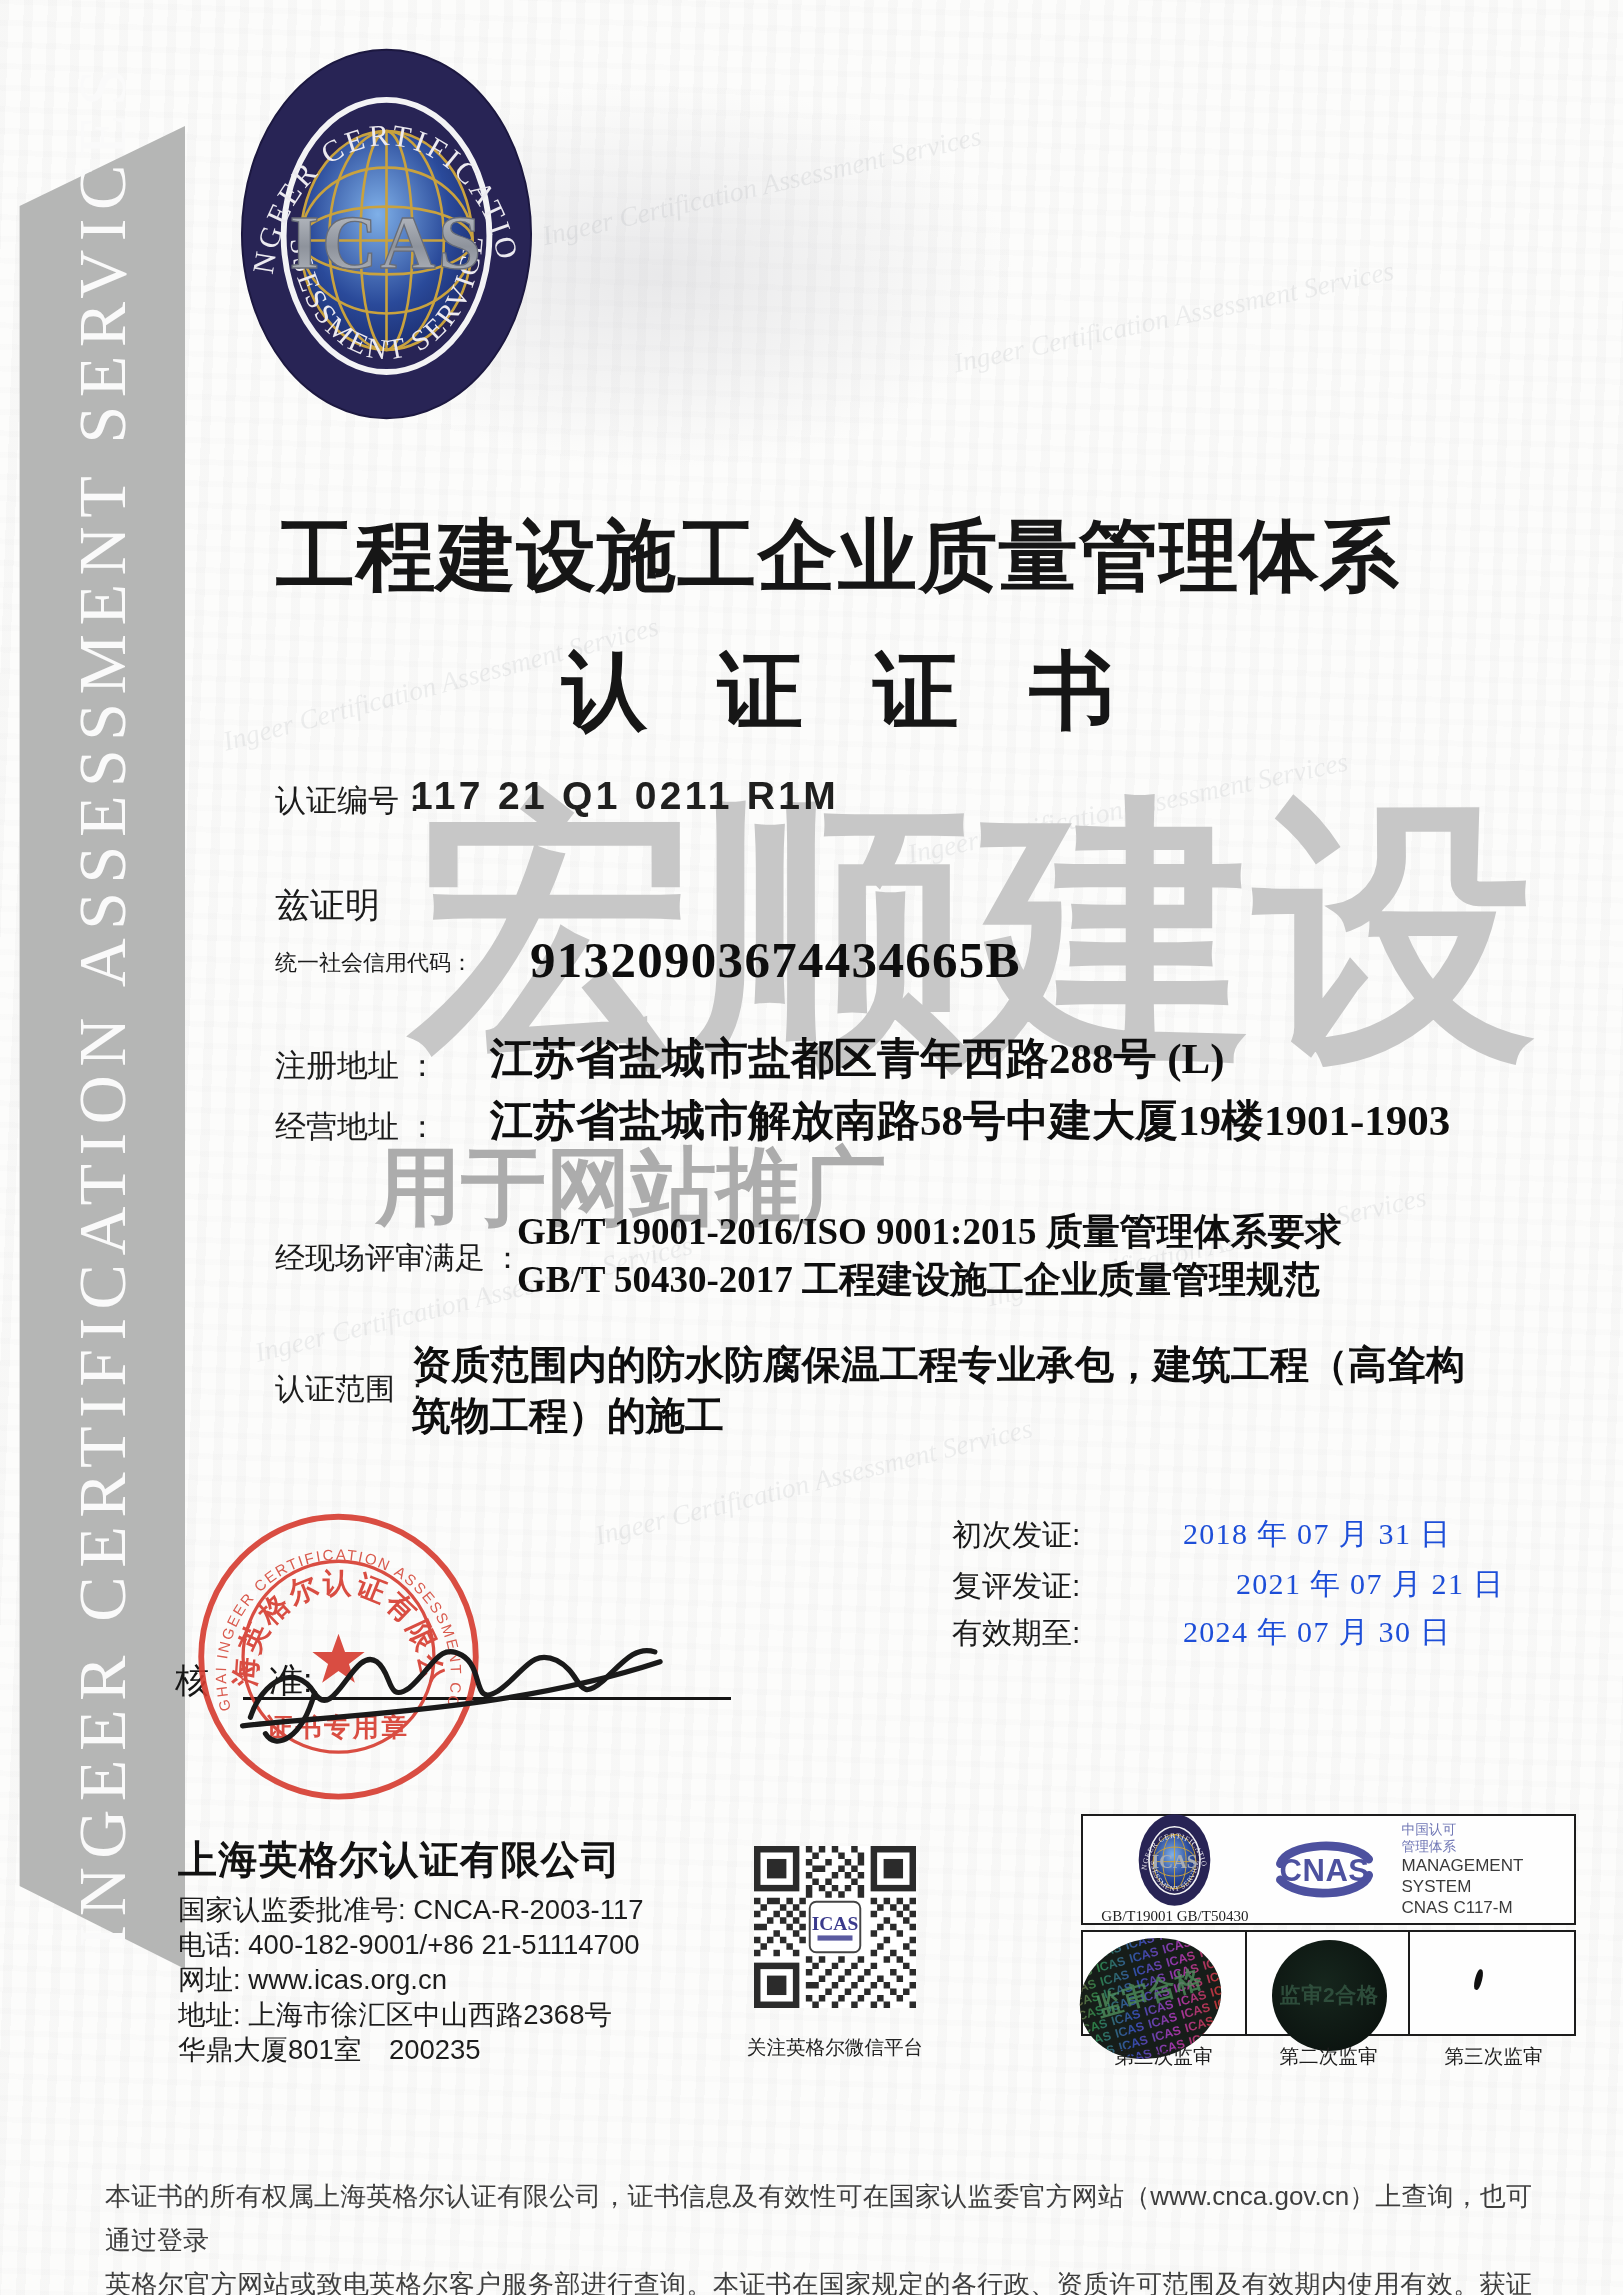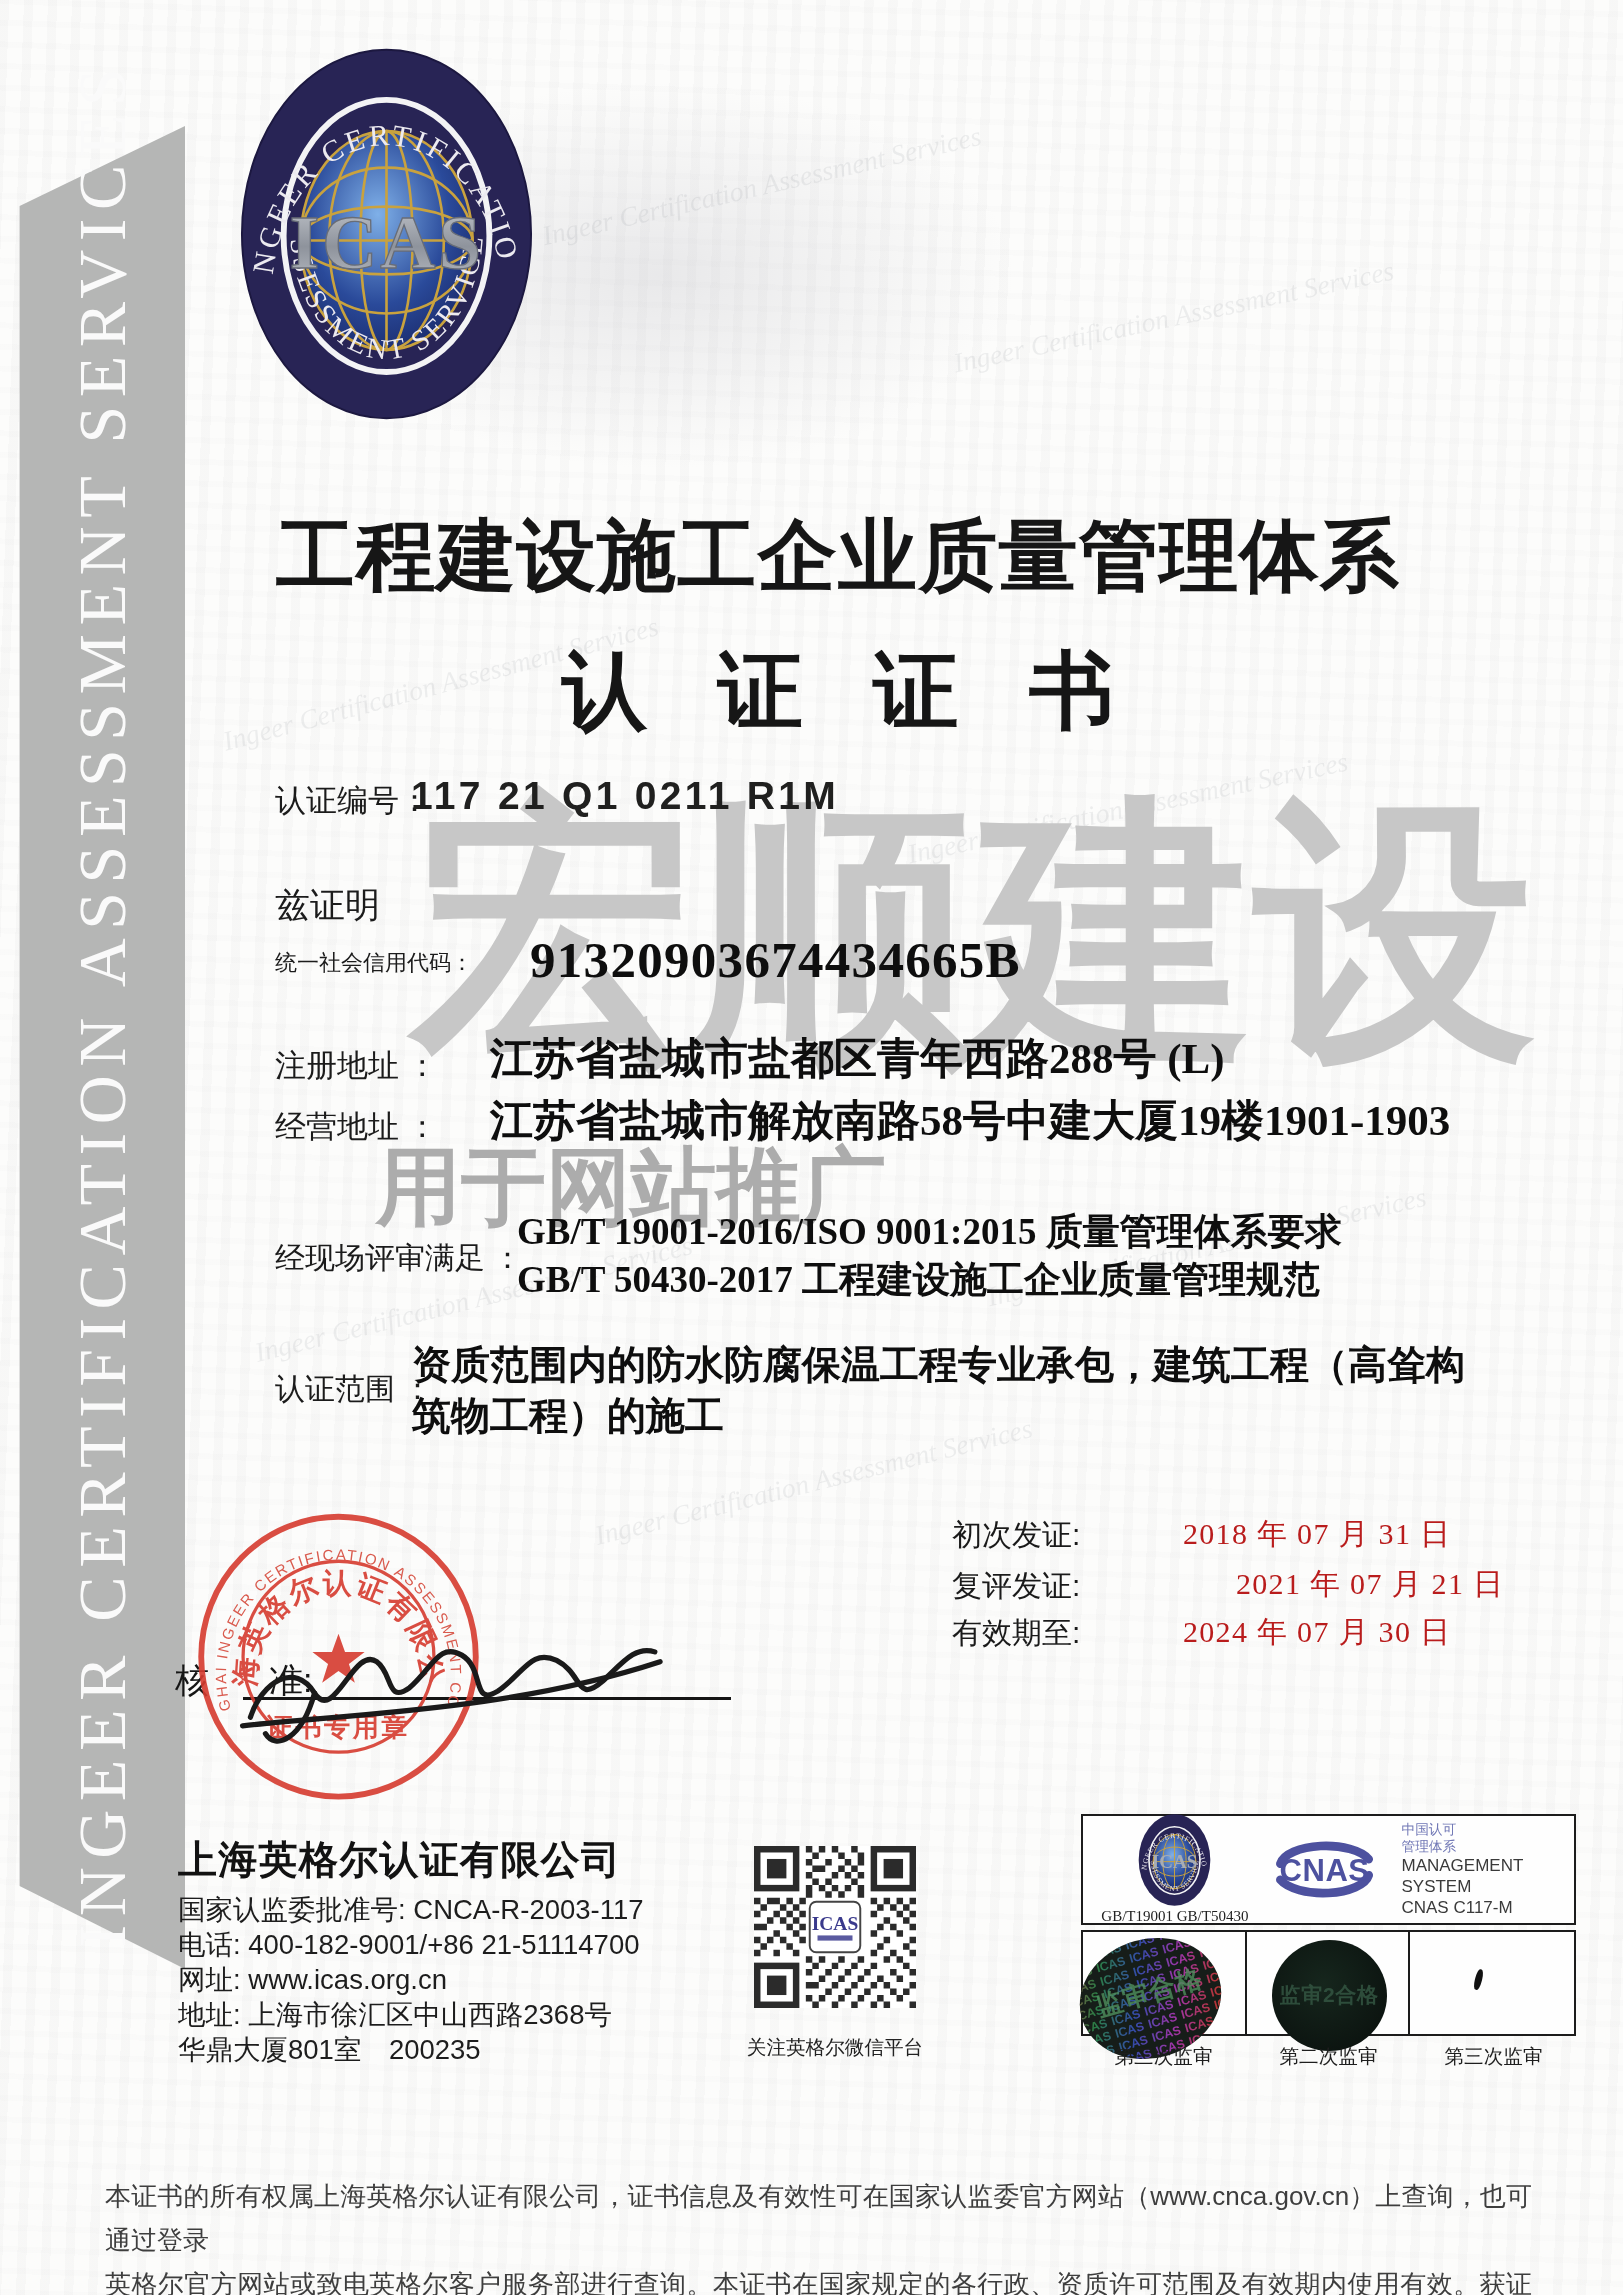--- a/index.html
+++ b/index.html
@@ -30,21 +30,21 @@
     font-size:79px;letter-spacing:1.3px;color:#161616;}
   .title2{left:185px;width:1306px;top:634px;text-align:center;font-weight:900;
     font-size:85px;color:#161616;word-spacing:47px;}
   
   .lbl{font-family:"Liberation Serif",serif;color:#1b1b1b;white-space:nowrap;}
   .val{font-family:"Liberation Serif",serif;font-weight:700;color:#0e0e0e;white-space:nowrap;}
   .certno{font-family:"Liberation Sans",sans-serif;font-weight:600;font-size:39px;
     letter-spacing:3.3px;color:#20201f;}
   
   .dlbl{font-size:30px;color:#1a1a1a;white-space:nowrap;}
-  .dval{font-family:"Liberation Serif",serif;font-size:30px;letter-spacing:1.3px;color:#b91c1c;white-space:nowrap;}
+  .dval{font-family:"Liberation Serif",serif;font-size:30px;letter-spacing:1.3px;color:#1d4ed8;white-space:nowrap;}
   
   .approve{left:175px;top:1658px;display:flex;gap:60px;font-size:34px;color:#161616;}
   .sigline{left:243px;top:1697px;width:488px;height:2.6px;background:#151515;}
   
   .issuer-name{left:178px;top:1833px;font-weight:700;font-size:39px;letter-spacing:1.3px;color:#121212;}
   .issuer-lines{left:178px;top:1892px;font-size:27.5px;color:#1d1d1d;line-height:35px;white-space:nowrap;}
   
   .qr{left:754px;top:1846px;width:162px;height:162px;}
   .qr-caption{left:737px;top:2034px;width:196px;text-align:center;font-size:19.6px;color:#222;}
   

